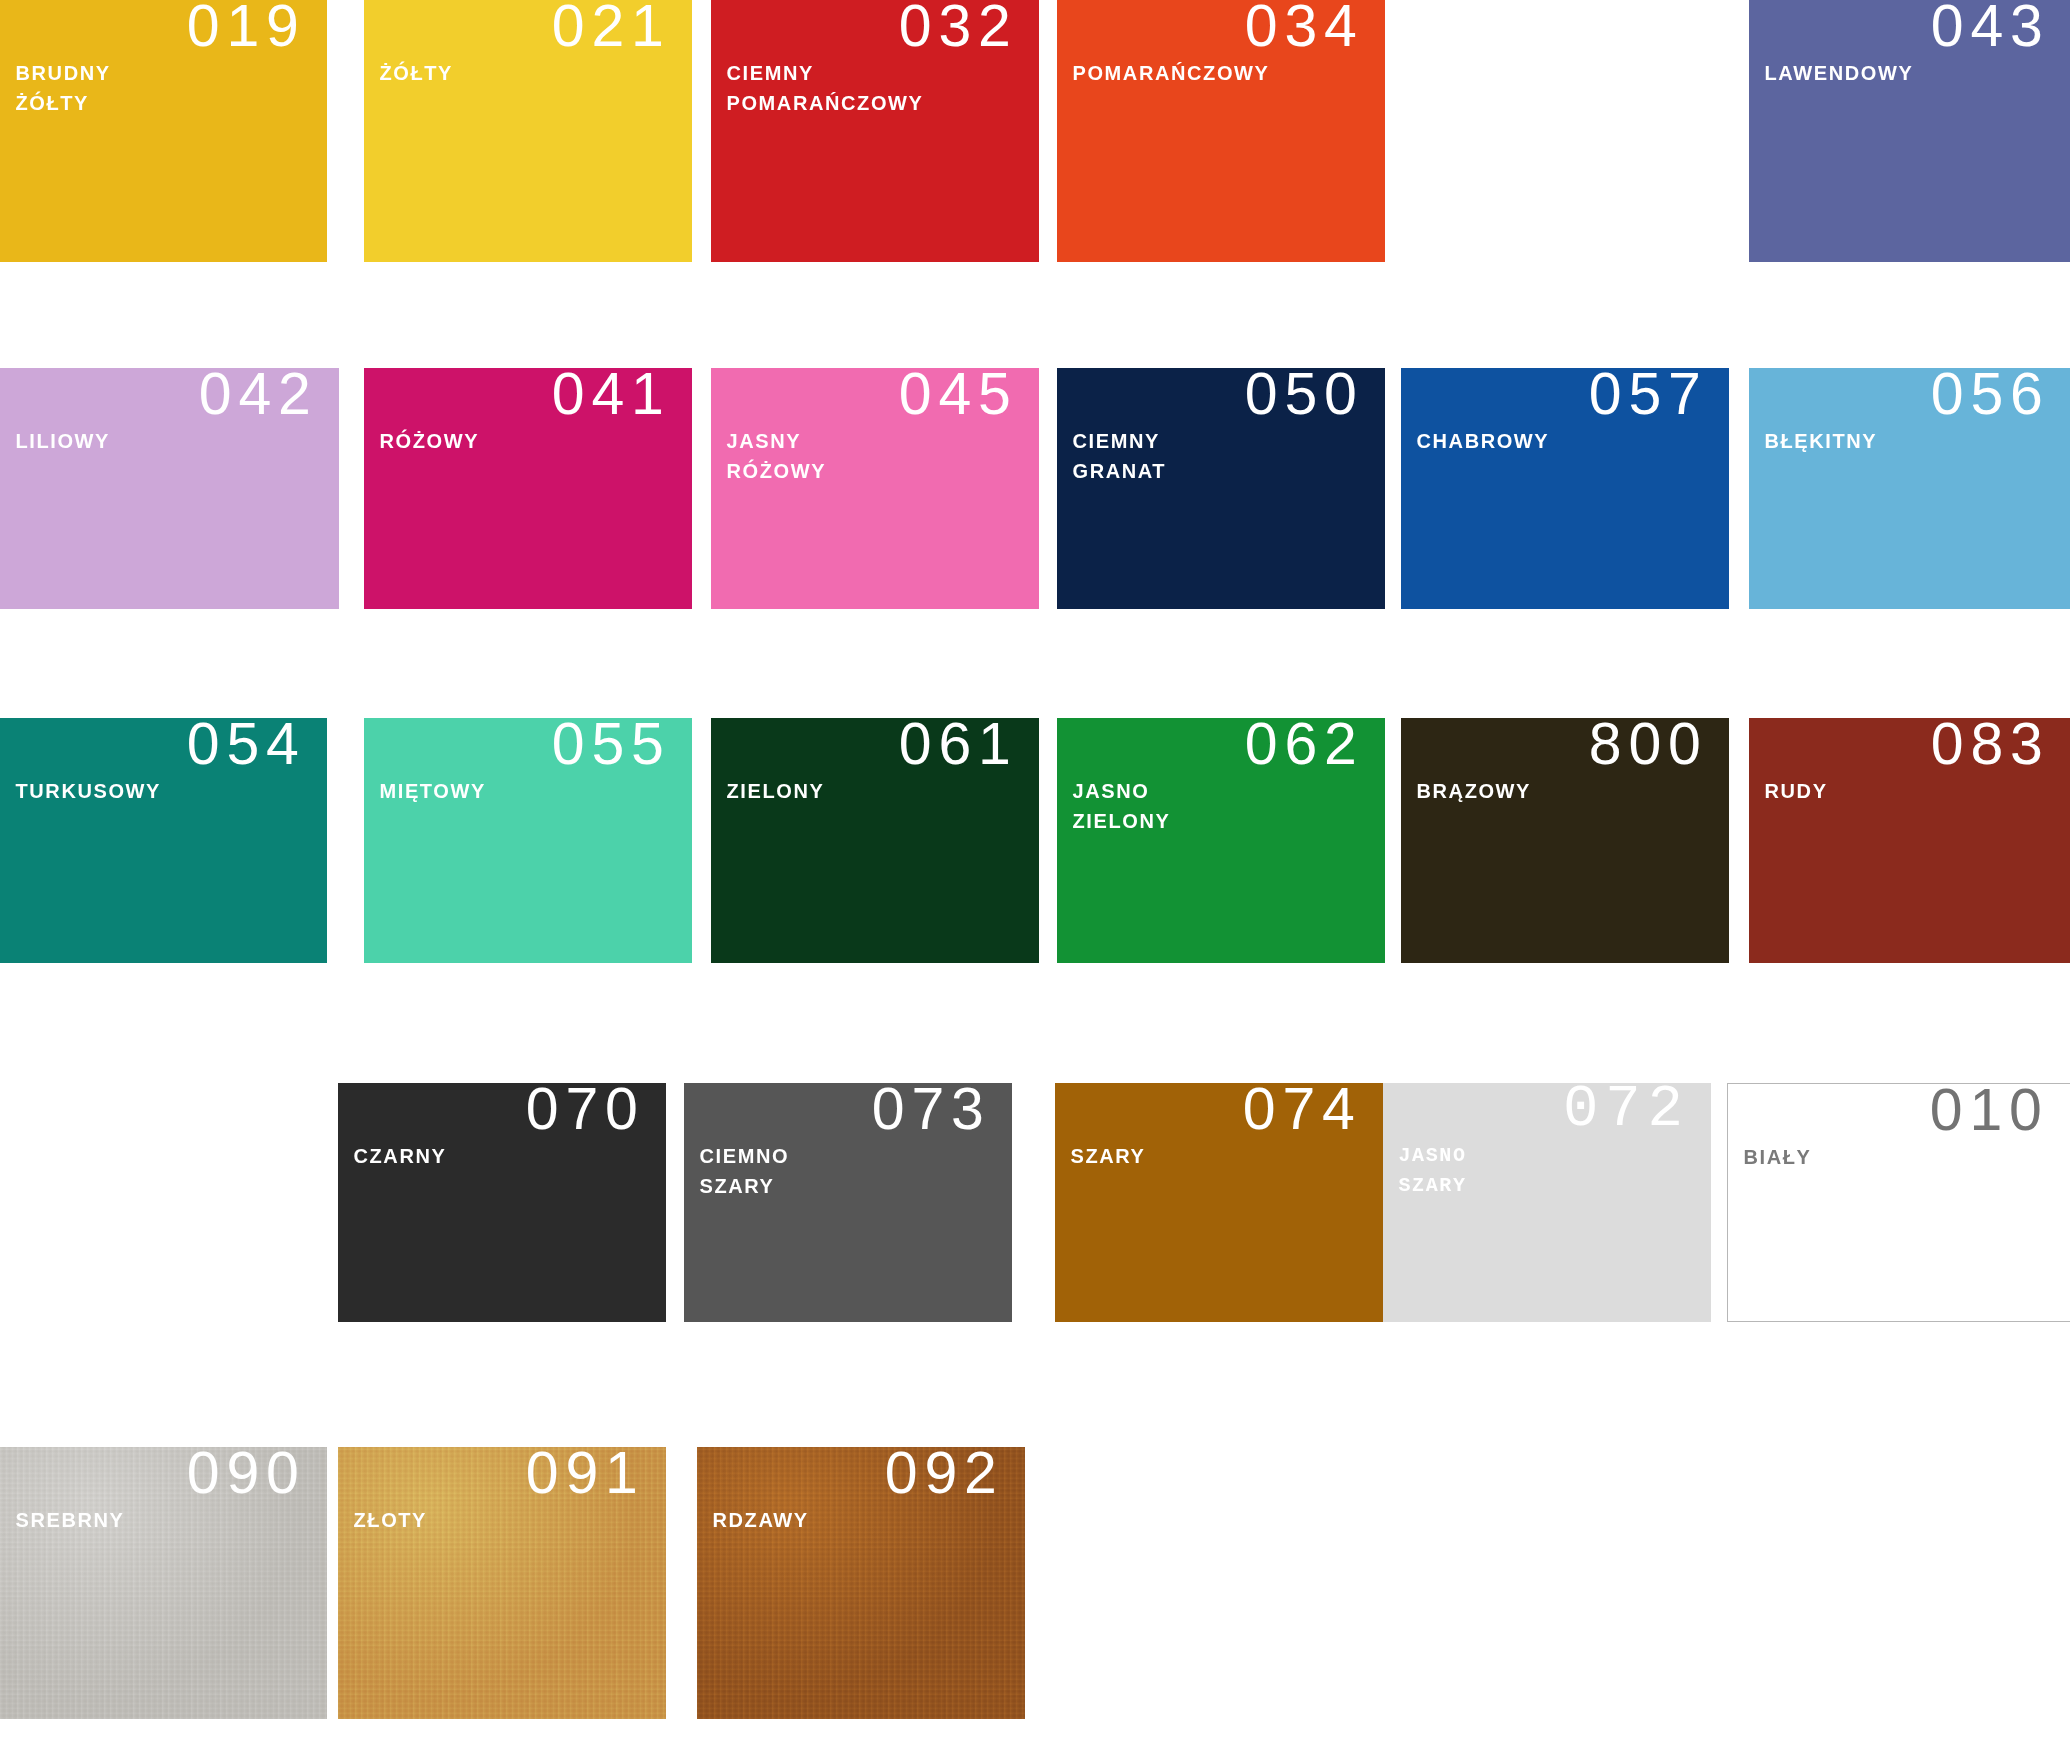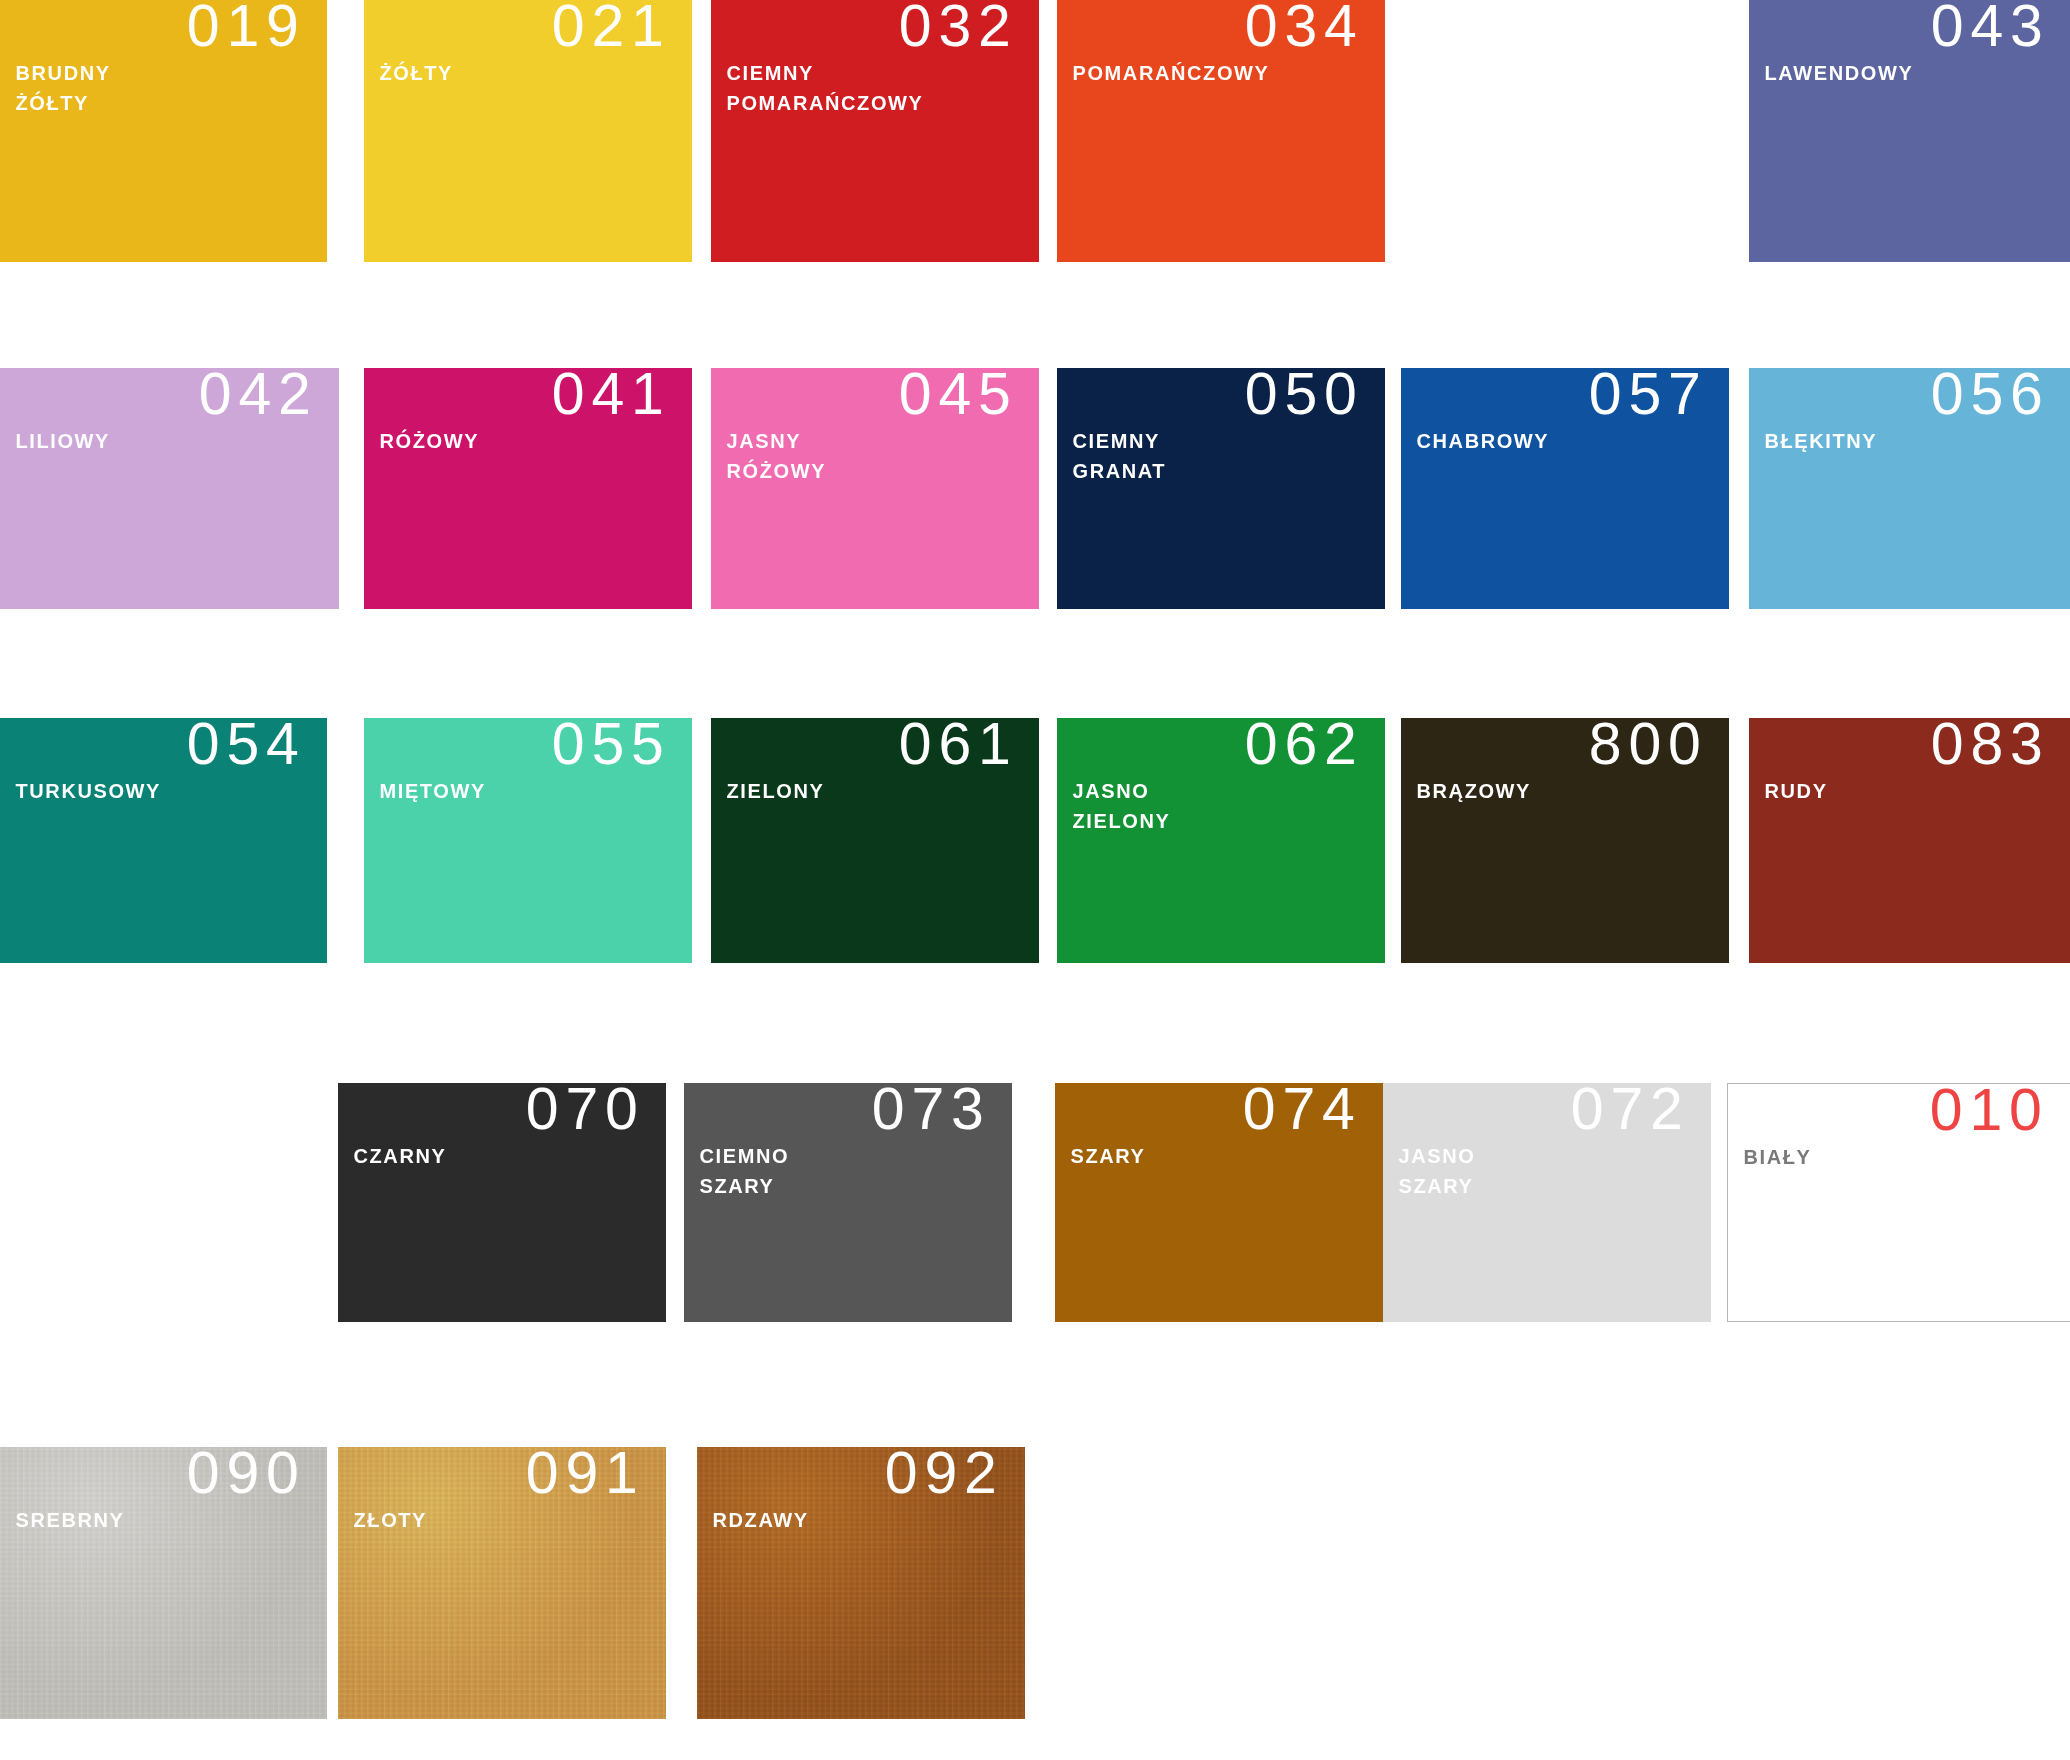--- a/index.html
+++ b/index.html
@@ -41,21 +41,21 @@
     right: 21.3px;
     top: -3.9px;
     font-size: 59px;
     font-weight: 300;
     letter-spacing: 6.8px;
     line-height: 1.05;
     color: #ffffff;
     white-space: nowrap;
   }
 
-  .swatch.dark-text .swatch-code { color: #ef4444; }
+  .swatch.dark-text .swatch-code { color: #737373; }
   .swatch.dark-text .swatch-name { color: #7a7a7a; }
 
   .swatch-name {
     position: absolute;
     left: 15.5px;
     top: 58px;
     font-size: 20px;
     font-weight: 700;
     letter-spacing: 1.6px;
     line-height: 1.52;
@@ -175,21 +175,21 @@
       </div>
       <div class="swatch" style="left: 684px; width: 328px; height: 239px; background: rgb(86, 86, 86);">
         <div class="swatch-code">073</div>
         <div class="swatch-name">CIEMNO
 SZARY</div>
       </div>
       <div class="swatch" style="left: 1055px; width: 328px; height: 239px; background: #a16207;">
         <div class="swatch-code">074</div>
         <div class="swatch-name">SZARY</div>
       </div>
-      <div class="swatch" style="left: 1383px; width: 328px; height: 239px; background: rgb(220, 220, 220);">
+      <div class="swatch" style="left: 1383px; width: 328px; height: 239px; background: rgb(220, 220, 220); font-family: Liberation Mono, monospace;">
         <div class="swatch-code">072</div>
         <div class="swatch-name">JASNO
 SZARY</div>
       </div>
       <div class="swatch bordered dark-text" style="left: 1727px; width: 344px; height: 239px; background: rgb(255, 255, 255);">
         <div class="swatch-code">010</div>
         <div class="swatch-name">BIAŁY</div>
       </div>
     </div>
     <div class="swatch-row" style="top: 1447px; height: 272px;">

